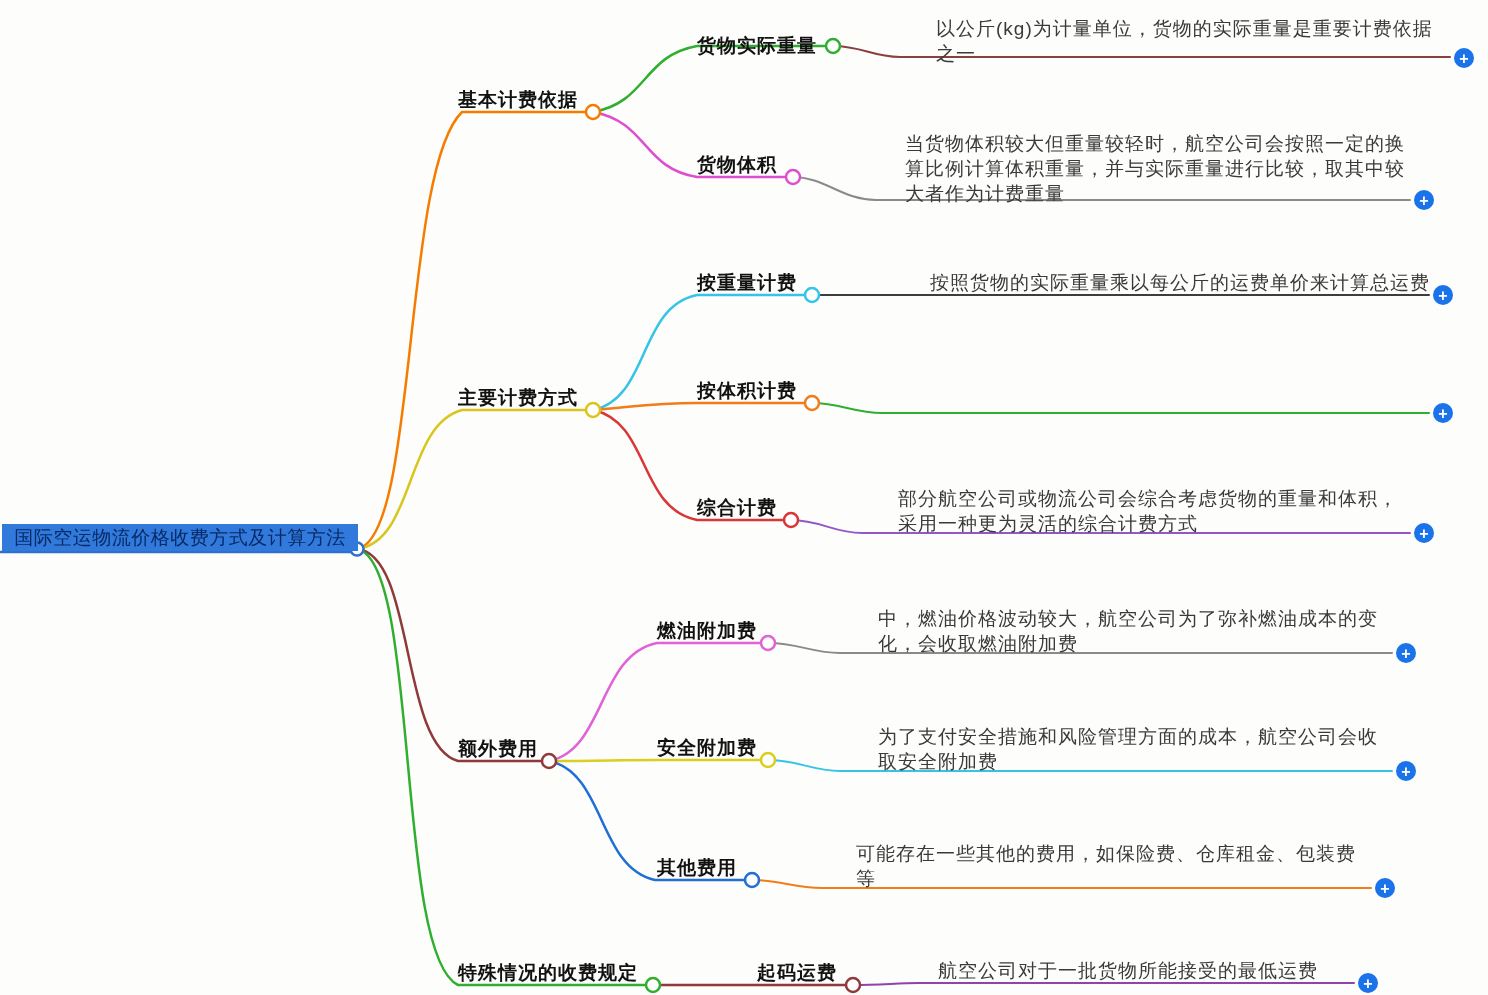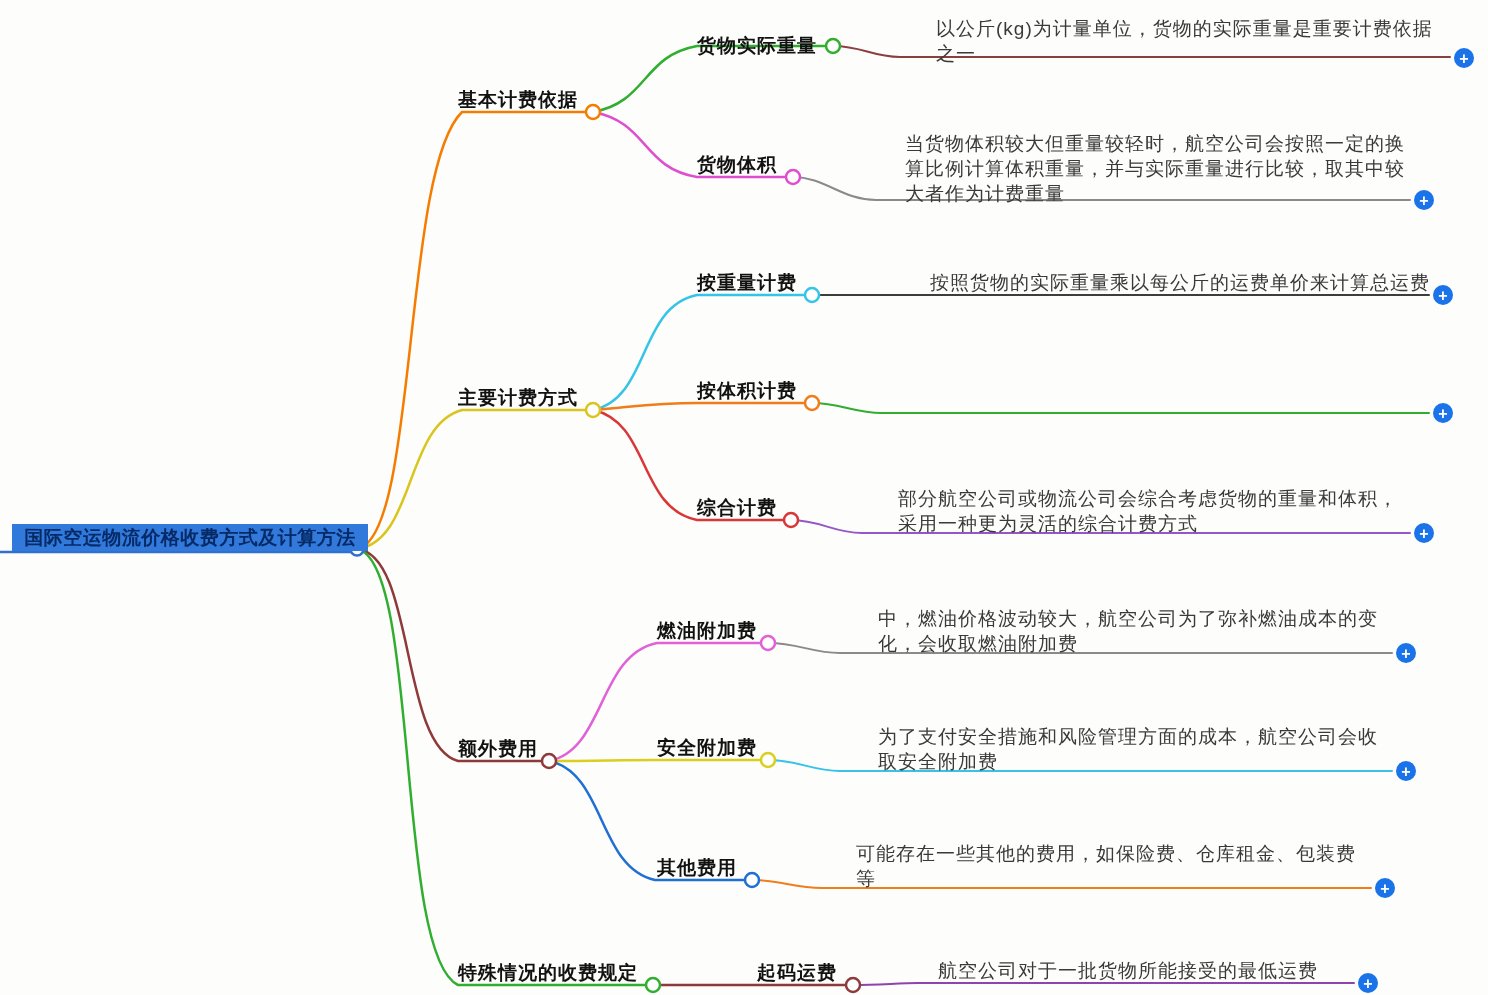--- a/index.html
+++ b/index.html
@@ -16,22 +16,22 @@
   .plus-glyph{fill:#ffffff;font:700 16px "Liberation Sans","DejaVu Sans",sans-serif;}
   .topic{
     position:absolute;height:24px;line-height:24px;font-weight:700;font-size:19px;
     letter-spacing:1px;color:#121212;white-space:nowrap;cursor:pointer;z-index:2;
   }
   .desc{
     position:absolute;font-size:19px;letter-spacing:1px;line-height:25px;
     color:#3a3a3a;cursor:pointer;z-index:2;
   }
   .root-node{
-    position:absolute;left:12px;top:524px;width:356px;height:27px;background:#3279dc;
-    color:#062a66;font-weight:700;font-size:19px;letter-spacing:.5px;
+    position:absolute;left:2px;top:524px;width:356px;height:27px;background:#3279dc;
+    color:#062a66;font-weight:400;font-size:19px;letter-spacing:.5px;
     display:flex;align-items:center;justify-content:center;white-space:nowrap;
     cursor:pointer;z-index:2;
   }
 </style>
 </head>
 <body>
 
 <div class="stage">
 
   <svg class="links" xmlns="http://www.w3.org/2000/svg">

